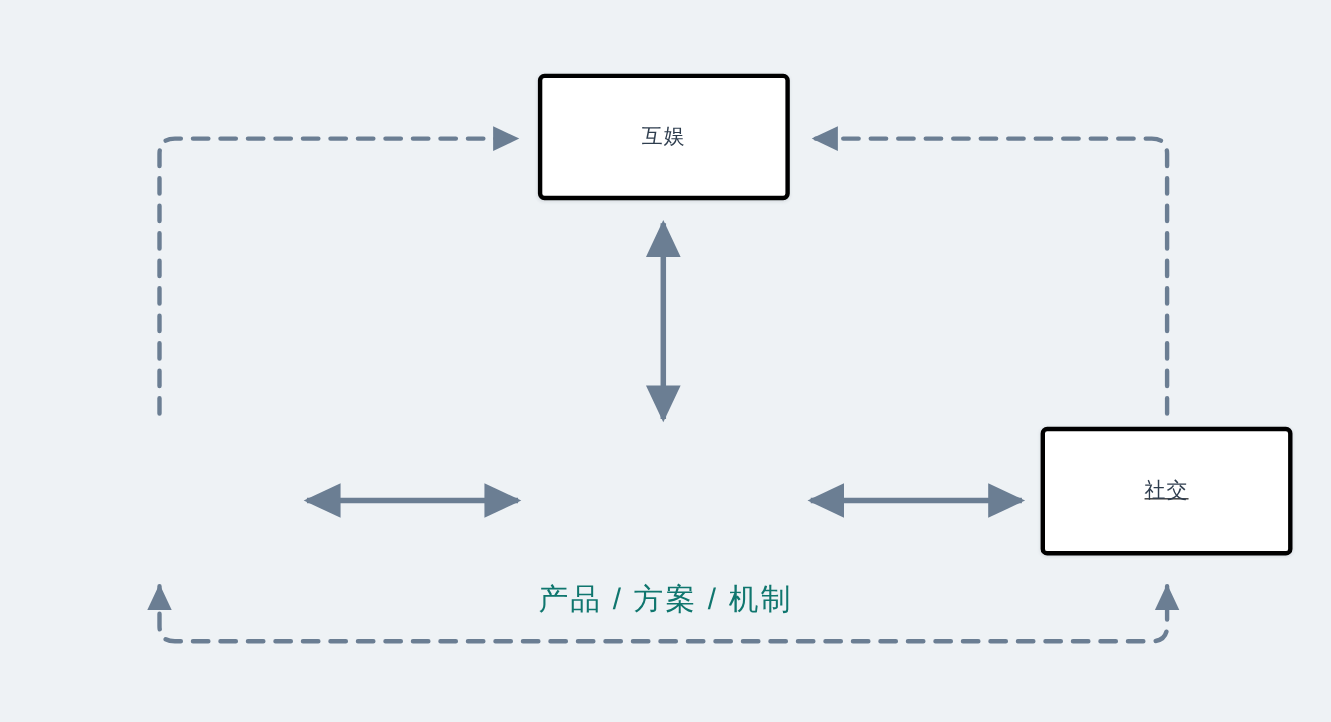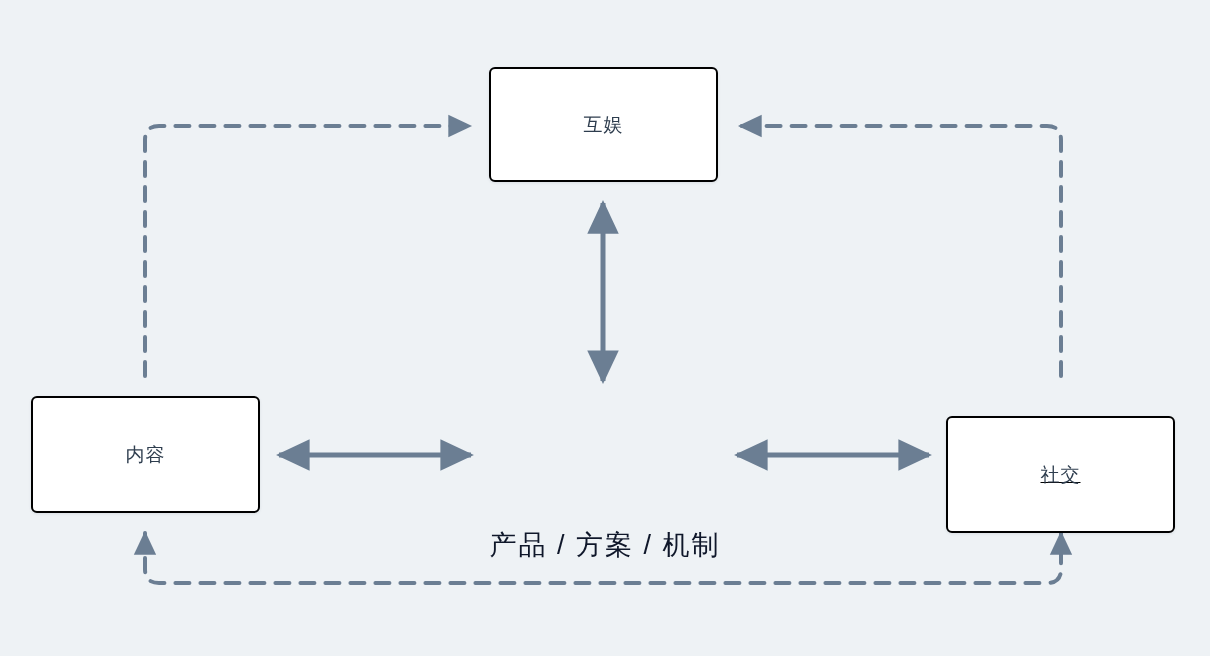--- a/index.html
+++ b/index.html
@@ -23,48 +23,48 @@
     position: absolute;
     left: 0;
     top: 0;
     width: 1210px;
     height: 656px;
     pointer-events: none;
   }
   .node {
     position: absolute;
     background: #ffffff;
-    border: 2px solid #000000;
+    border: 4px solid #000000;
     border-radius: 6px;
     box-shadow: 0 1px 3px rgba(40, 60, 80, 0.10);
     display: flex;
     align-items: center;
     justify-content: center;
     box-sizing: border-box;
   }
   .node-label {
     font-size: 19px;
     color: #2e3d4e;
     letter-spacing: 1px;
     line-height: 1;
     white-space: nowrap;
   }
   #node-hudi   { left: 489px; top: 67px;  width: 229px; height: 115px; }
   #node-neirong{ left: 31px;  top: 396px; width: 229px; height: 117px; }
   #node-yewu   { left: 489px; top: 396px; width: 229px; height: 117px; }
-  #node-shejiao{ left: 946px; top: 416px; width: 229px; height: 117px; text-decoration: underline; }
+  #node-shejiao{ left: 946px; top: 388px; width: 229px; height: 117px; text-decoration: underline; }
 
   #flow-caption {
     position: absolute;
     left: 0;
     top: 529px;
     width: 1210px;
     text-align: center;
     font-size: 27px;
-    color: #0f172a;
+    color: #0f766e;
     letter-spacing: 2px;
     line-height: 1.2;
     white-space: nowrap;
   }
 </style>
 </head>
 <body>
 
 <div id="stage">
 
@@ -100,23 +100,20 @@
 
     <g>
       <line x1="737" y1="455" x2="929" y2="455" stroke="#6b7e93" stroke-width="5" marker-start="url(#arrow-solid-end)" marker-end="url(#arrow-solid-end)"></line>
     </g>
   </svg>
 
   <div class="node" id="node-hudi">
     <span class="node-label">互娱</span>
   </div>
 
-  <div class="node" id="node-neirong">
-    <span class="node-label">内容</span>
-  </div>
 
 
   <div class="node" id="node-shejiao">
     <span class="node-label">社交</span>
   </div>
 
   <div id="flow-caption">产品 / 方案 / 机制</div>
 
 </div>
 

